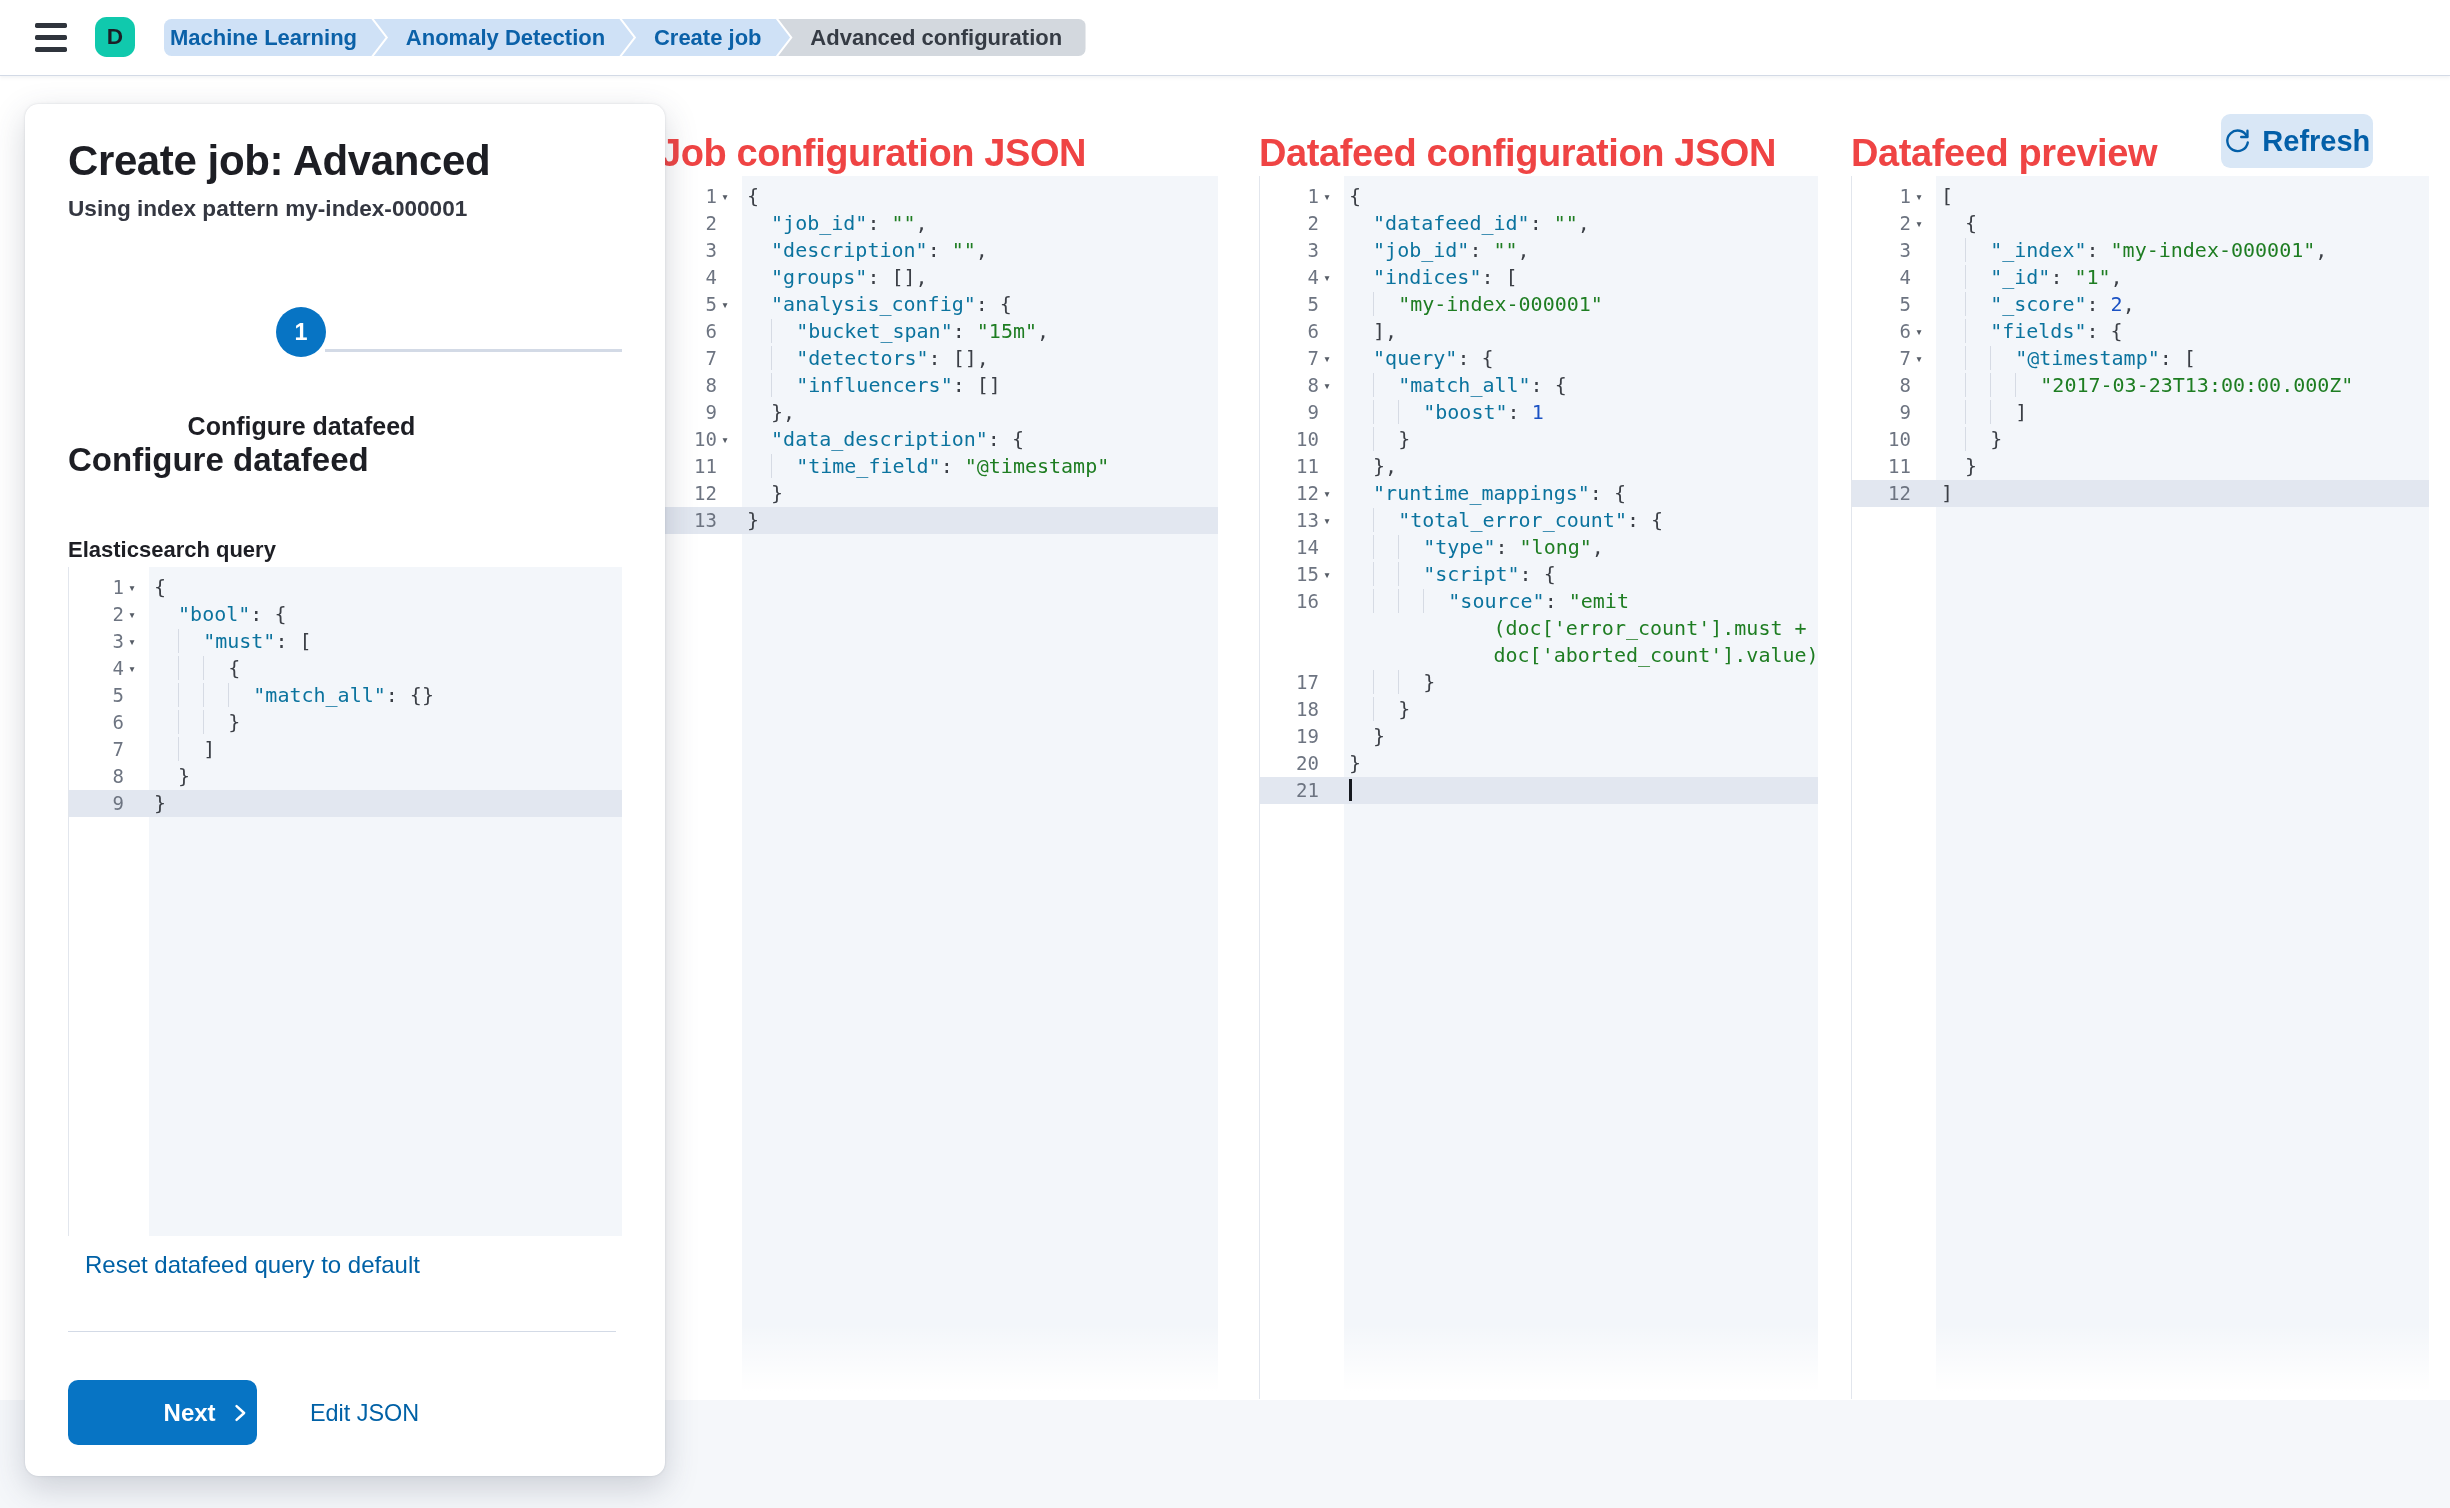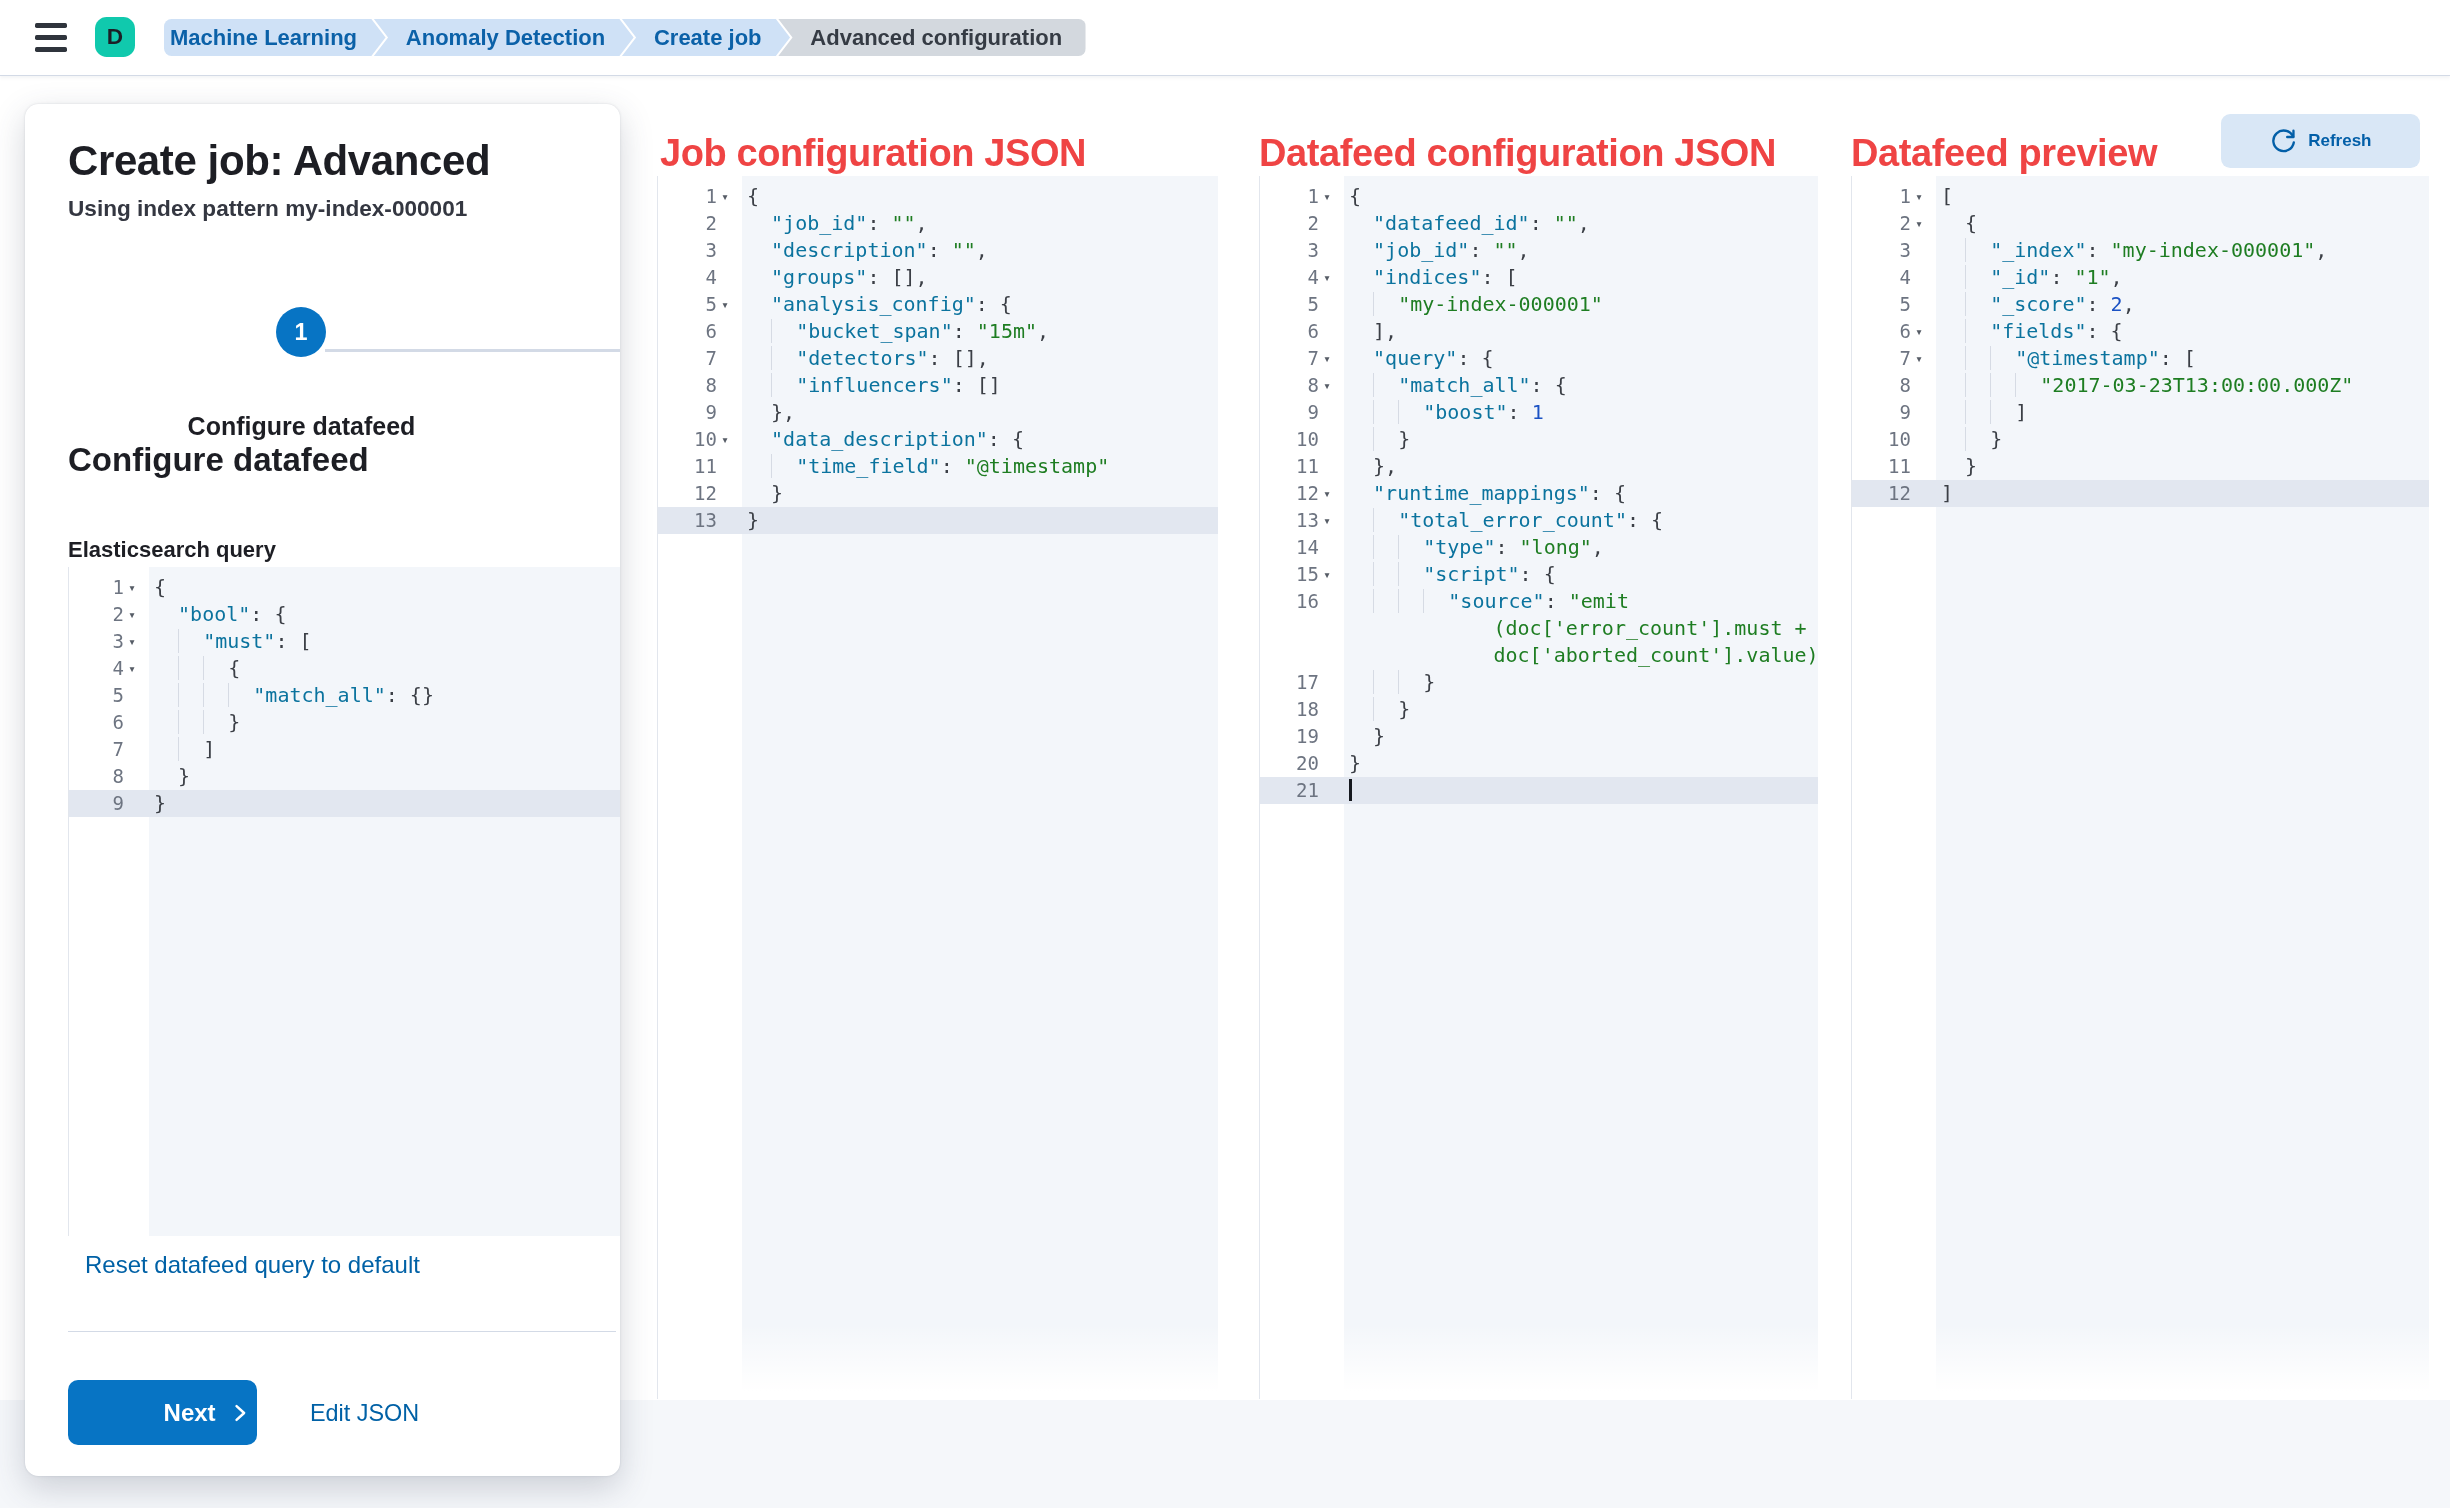--- a/index.html
+++ b/index.html
@@ -20,22 +20,22 @@
          font-size:22px;font-weight:600;padding:0 28.5px 0 32px;margin-left:-11.7px;cursor:pointer;
          clip-path:polygon(0 0,calc(100% - 14.2px) 0,100% 50%,calc(100% - 14.2px) 100%,0 100%,14.2px 50%);}
   .crumb.first{margin-left:0;border-radius:7.5px 0 0 7.5px;padding-left:6px;
          clip-path:polygon(0 0,calc(100% - 14.2px) 0,100% 50%,calc(100% - 14.2px) 100%,0 100%);}
   .crumb.last{background:#d3d8de;color:#353b44;border-radius:0 7.5px 7.5px 0;padding-right:23.4px;cursor:default;
          clip-path:polygon(0 0,100% 0,100% 100%,0 100%,14.2px 50%);}
 
   
   .panel-title{position:absolute;top:132px;font-size:38px;font-weight:700;color:#ef4444;letter-spacing:-0.4px;}
   #t-job{left:660px;} #t-df{left:1259px;} #t-prev{left:1851px;}
-  .refresh-btn{position:absolute;left:2221px;top:114px;width:199px;height:54px;border-radius:9.2px;
-               background:#d9e7f6;color:#035fa8;font-size:17px;font-weight:600;cursor:pointer;
+  .refresh-btn{position:absolute;left:2221px;top:114px;width:152px;height:54px;border-radius:9.2px;
+               background:#d9e7f6;color:#035fa8;font-size:29px;font-weight:600;cursor:pointer;
                display:flex;align-items:center;justify-content:center;gap:11.7px;}
 
   
   .editor{position:absolute;top:176px;height:1223px;border-left:0.8px solid #e2e6ed;overflow:hidden;
           --gw:84px;background:linear-gradient(to right,#ffffff var(--gw),#f3f6fa var(--gw));
           padding-top:6.7px;box-sizing:border-box;}
   #ed-job{left:657px;width:561px;}
   #ed-df{left:1259px;width:559px;}
   #ed-prev{left:1851px;width:578px;}
   .editor.fade::after{content:"";position:absolute;left:0;right:0;bottom:0;height:75px;
@@ -47,21 +47,21 @@
   .fold{width:25px;font-size:12.6px;color:#565c66;padding-left:4.2px;box-sizing:border-box;}
   .code{flex:1;display:flex;align-items:stretch;white-space:pre;
         font-family:"DejaVu Sans Mono",monospace;font-size:20px;padding-left:5px;color:#3b3f46;}
   .code>span{display:flex;align-items:center;}
   .ind{width:2ch;flex:none;border-right:0.8px solid #d6dbe4;}
   .sp{width:2ch;flex:none;}
   .k{color:#0b739e;} .s{color:#1e7d22;} .n{color:#1b52c4;} .p{color:#3b3f46;}
   .cursor{width:2.5px;height:22.6px;background:#16191f;align-self:center;}
 
   
-  .flyout{position:absolute;left:25px;top:104px;width:595px;height:1372px;background:#fff;
+  .flyout{position:absolute;left:25px;top:104px;width:640px;height:1372px;background:#fff;
           border-radius:13.4px;z-index:5;overflow:hidden;
           box-shadow:0 11.7px 33px rgba(60,70,90,.22),0 0 2.5px rgba(60,70,90,.18);}
   .fly-title{position:absolute;left:43px;top:33px;font-size:42px;font-weight:700;color:#1d1e24;letter-spacing:-0.4px;}
   .fly-sub{position:absolute;left:43px;top:92px;font-size:22.6px;color:#343741;font-weight:bold;}
   .step-line{position:absolute;left:300px;top:245px;width:297px;height:2.5px;background:#d3dae6;}
   .step-circle{position:absolute;left:251px;top:203px;width:50px;height:50px;border-radius:50%;
                background:#0774c4;color:#fff;font-size:23.4px;font-weight:600;cursor:pointer;
                display:flex;align-items:center;justify-content:center;}
   .step-label{position:absolute;left:151px;top:308px;width:251px;text-align:center;
               font-size:25px;font-weight:700;color:#1d1e24;}

